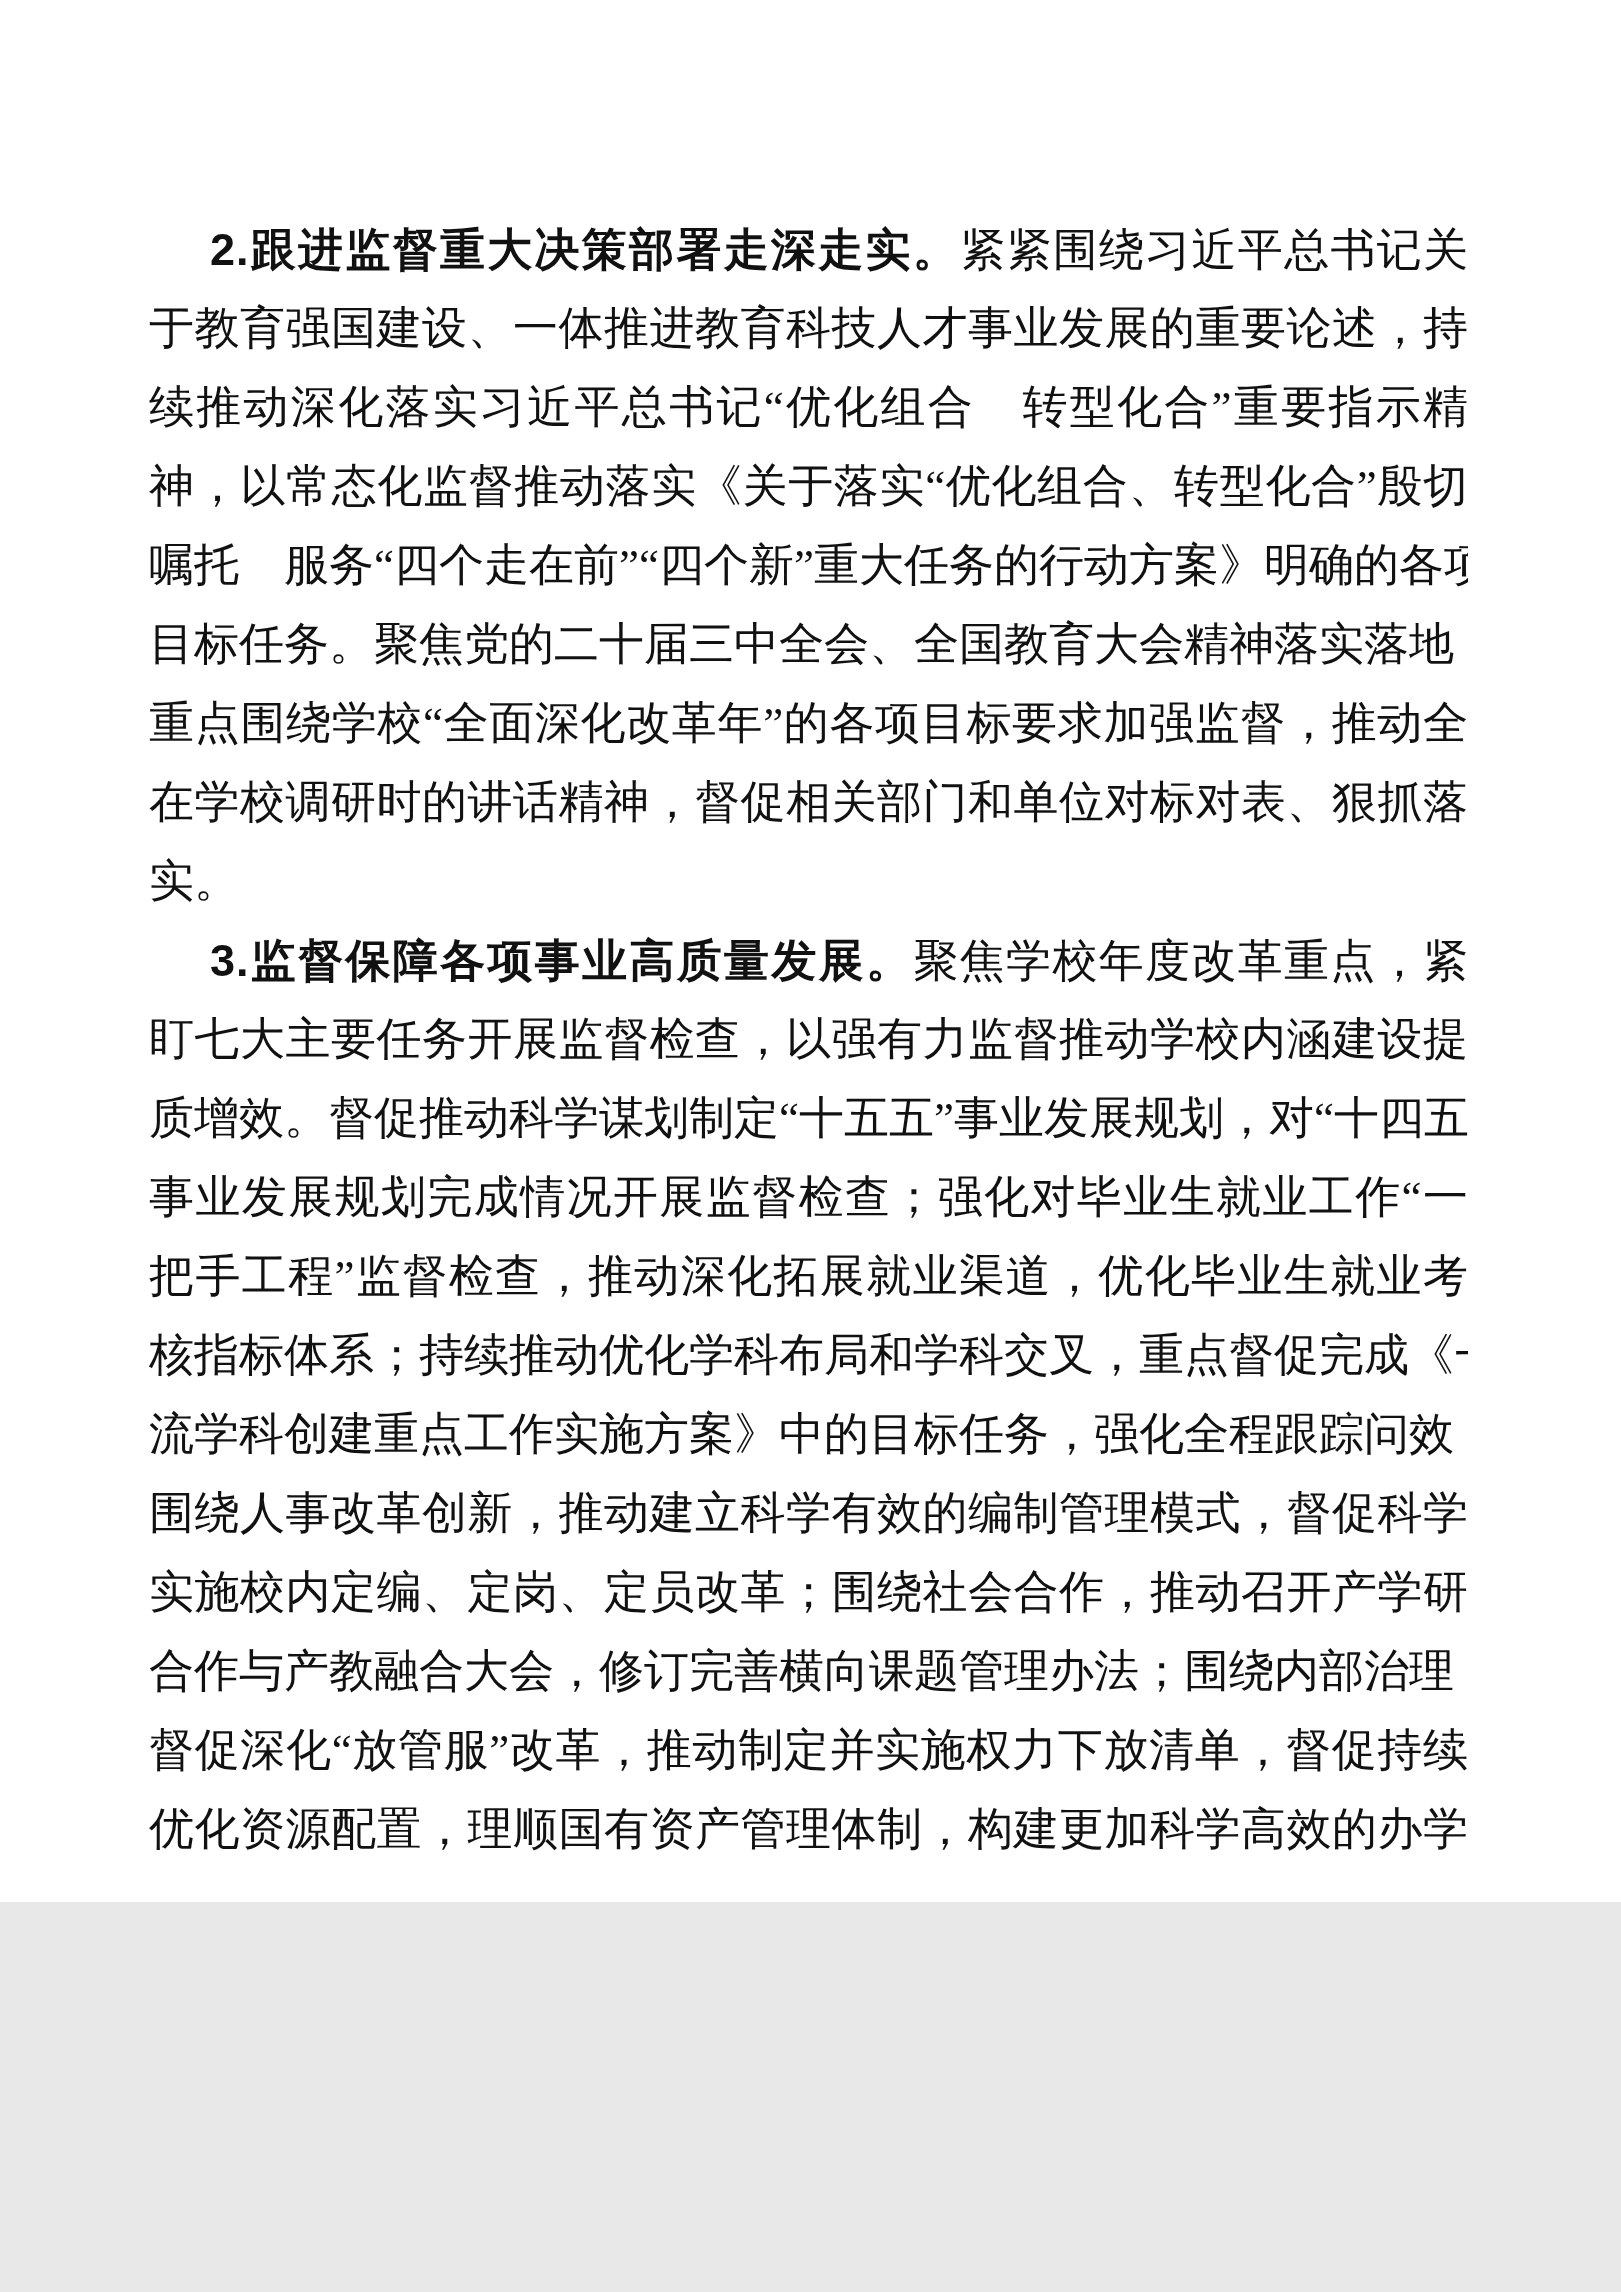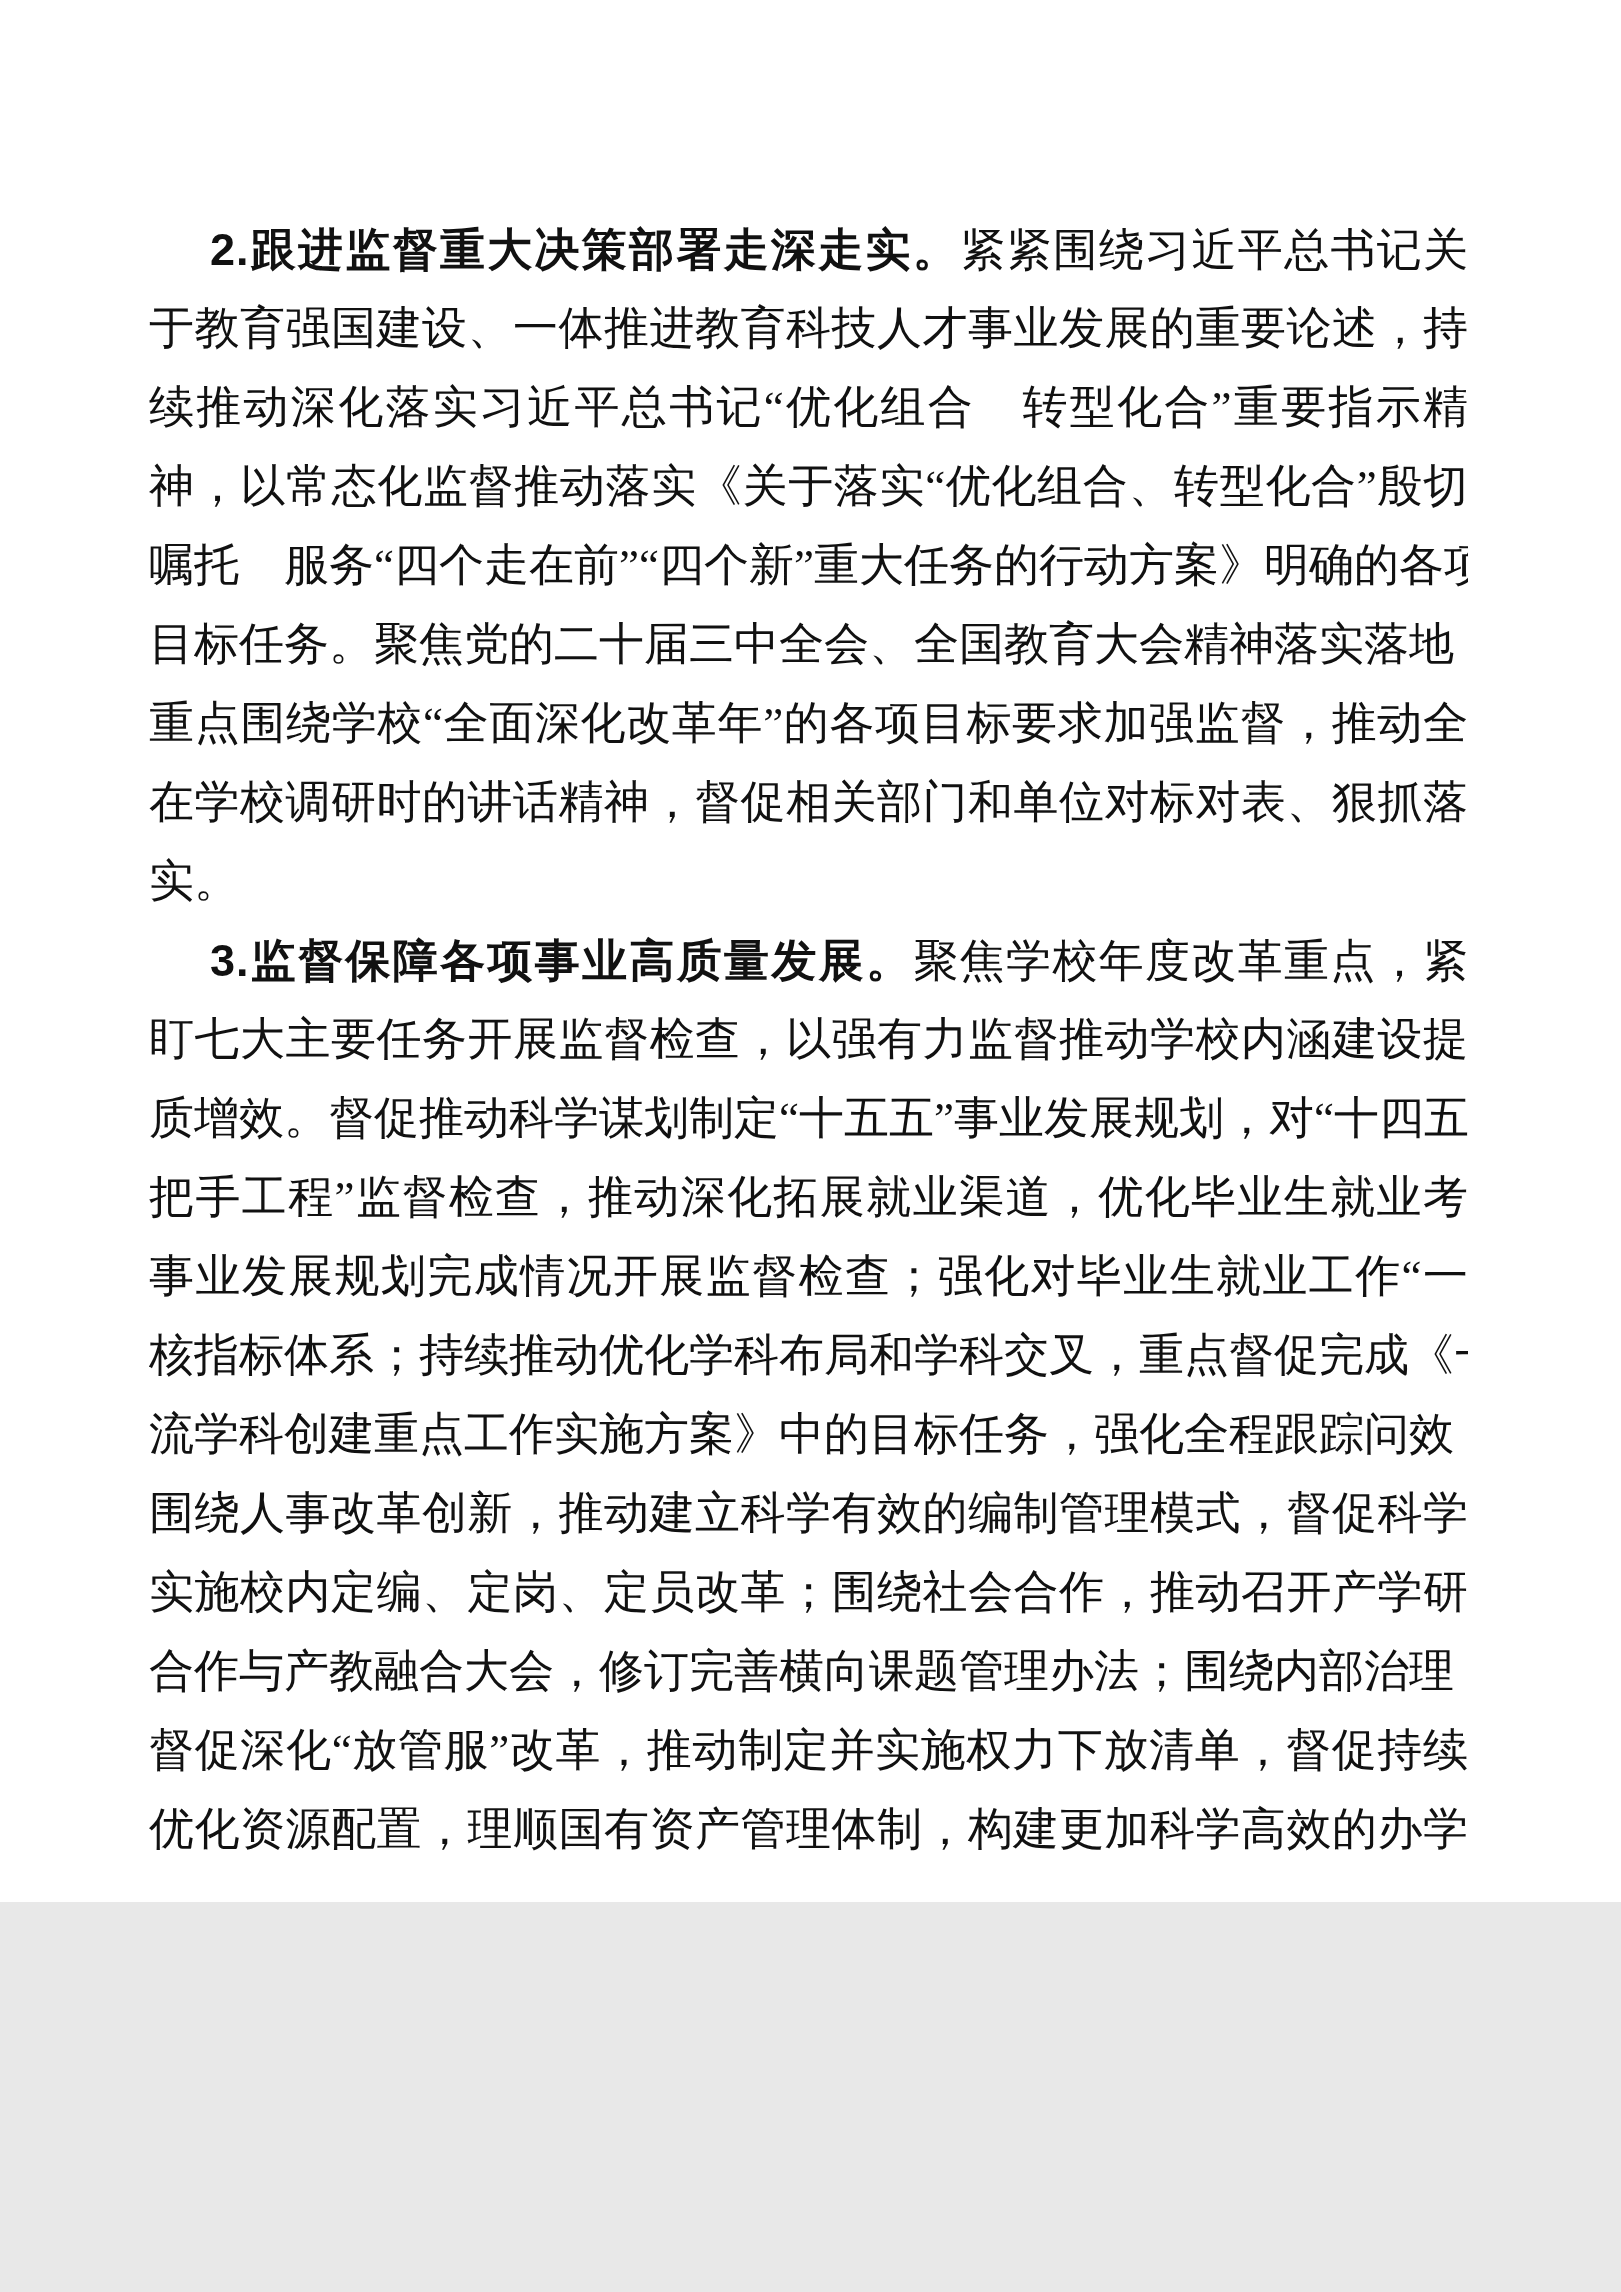--- a/index.html
+++ b/index.html
@@ -72,22 +72,22 @@
         <div class="line"><span>嘱托　服务“四个走在前”“四个新”重大任务的行动方案》明确的各项</span></div>
         <div class="line"><span>目标任务。聚焦党的二十届三中全会、全国教育大会精神落实落地，</span></div>
         <div class="line"><span>重点围绕学校“全面深化改革年”的各项目标要求加强监督，推动全</span></div>
         <div class="line"><span>在学校调研时的讲话精神，督促相关部门和单位对标对表、狠抓落</span></div>
         <div class="line para-end"><span>实。</span></div>
       </div>
       <div class="paragraph">
         <div class="line indent"><span class="bold">3.监督保障各项事业高质量发展。</span><span>聚焦学校年度改革重点，紧</span></div>
         <div class="line"><span>盯七大主要任务开展监督检查，以强有力监督推动学校内涵建设提</span></div>
         <div class="line"><span>质增效。督促推动科学谋划制定“十五五”事业发展规划，对“十四五”</span></div>
+        <div class="line"><span>事业发展规划完成情况开展监督检查；强化对毕业生就业工作“一</span></div>
         <div class="line"><span>把手工程”监督检查，推动深化拓展就业渠道，优化毕业生就业考</span></div>
-        <div class="line"><span>事业发展规划完成情况开展监督检查；强化对毕业生就业工作“一</span></div>
         <div class="line"><span>核指标体系；持续推动优化学科布局和学科交叉，重点督促完成《一</span></div>
         <div class="line"><span>流学科创建重点工作实施方案》中的目标任务，强化全程跟踪问效；</span></div>
         <div class="line"><span>围绕人事改革创新，推动建立科学有效的编制管理模式，督促科学</span></div>
         <div class="line"><span>实施校内定编、定岗、定员改革；围绕社会合作，推动召开产学研</span></div>
         <div class="line"><span>合作与产教融合大会，修订完善横向课题管理办法；围绕内部治理，</span></div>
         <div class="line"><span>督促深化“放管服”改革，推动制定并实施权力下放清单，督促持续</span></div>
         <div class="line"><span>优化资源配置，理顺国有资产管理体制，构建更加科学高效的办学</span></div>
       </div>
     </div>
   <div class="page-number">-13-</div>

